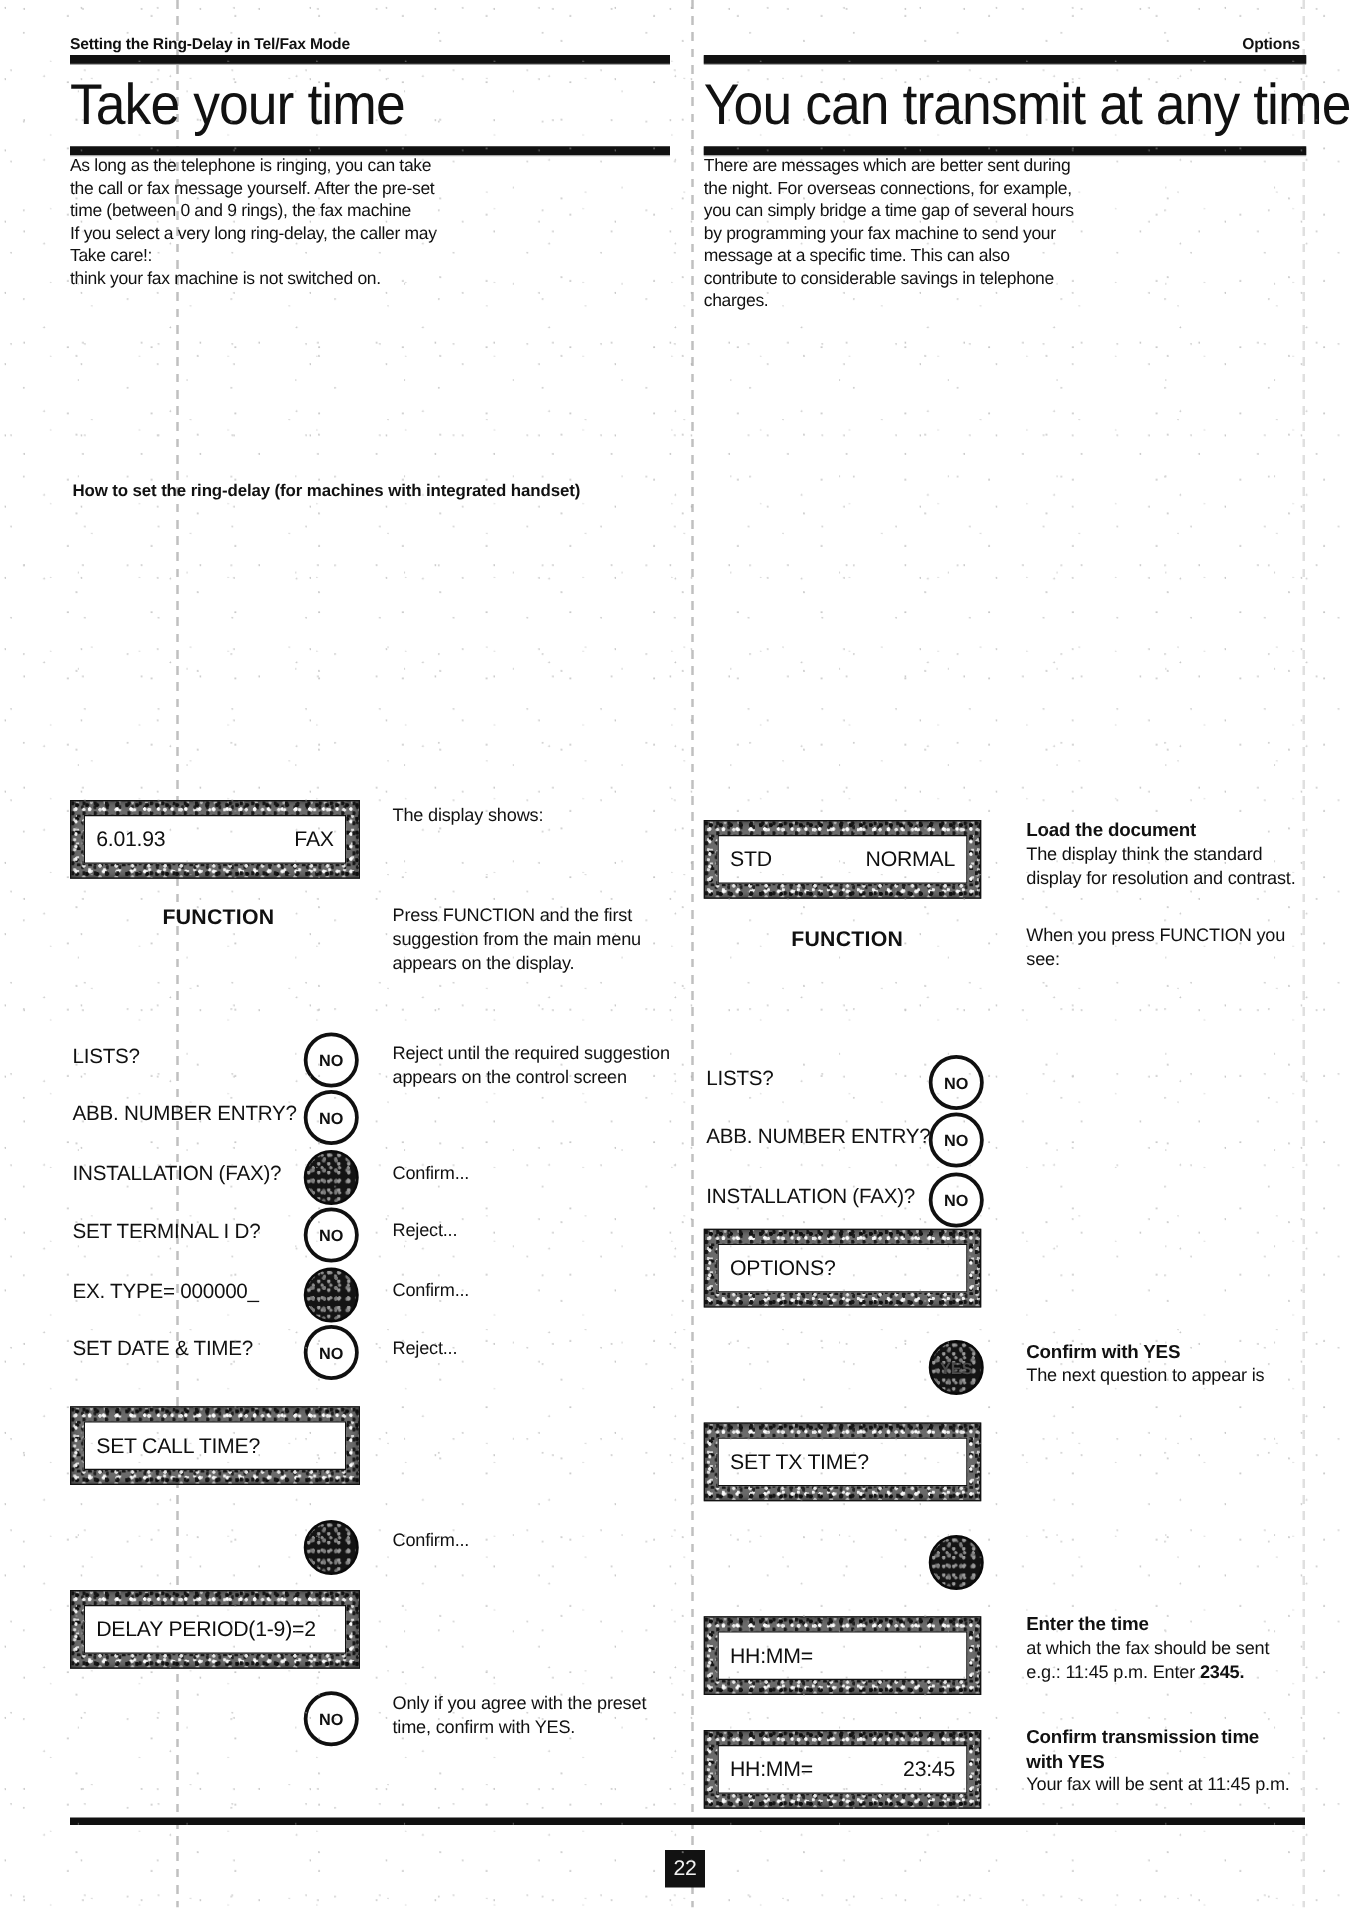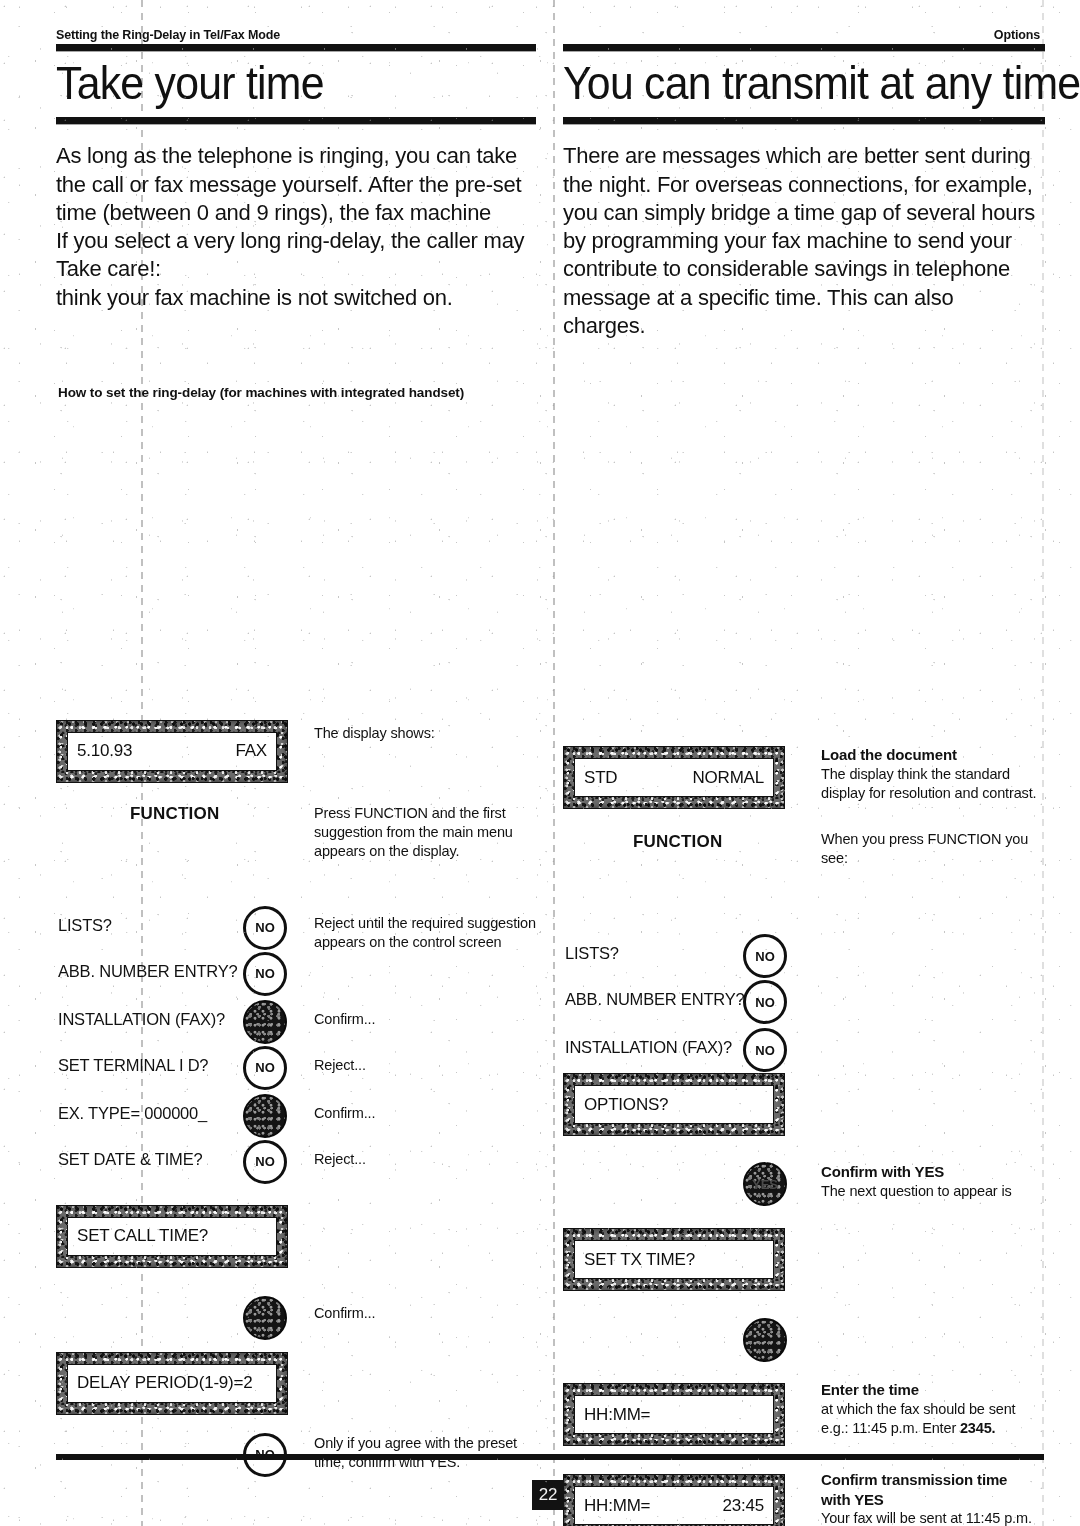--- a/index.html
+++ b/index.html
@@ -88,24 +88,23 @@
     font-weight: 400;
     line-height: 1.05;
     letter-spacing: -0.8px;
     padding: 2px 0 8px 0;
     white-space: nowrap;
     transform: scaleX(0.93);
     transform-origin: left center;
   }
 
   .intro {
-    font-size: 22px;
+    font-size: 14px;
     line-height: 1.285;
     letter-spacing: -0.25px;
-    margin-top: 18px;
   }
   .intro div { white-space: nowrap; }
 
   .subhead {
     font-size: 13.5px;
     font-weight: bold;
     line-height: 1.35;
     letter-spacing: -0.1px;
   }
 
@@ -255,21 +254,21 @@
     <div>Take care!:</div>
     <div>think your fax machine is not switched on.</div>
   </div>
 
   <div class="subhead" style="position:absolute; top:340px; left:2px; width:450px;">How to set the ring-delay (for machines with integrated handset)</div>
 
   <div class="steps">
 
     <div class="lcd" style="left:0px; top:408px; width:232px;">
       <div class="lcd-screen">
-        <span class="lcd-l">5.10.93</span>
+        <span class="lcd-l">6.01.93</span>
         <span class="lcd-r">FAX</span>
       </div>
     </div>
     <div class="note" style="left:258px; top:412px; width:230px;">The display shows:</div>
 
     <div class="function-key" style="left:74px; top:492px;">FUNCTION</div>
     <div class="note" style="left:258px; top:492px; width:228px;">Press FUNCTION and the first suggestion from the main menu appears on the display.</div>
 
     <div class="menu-label" style="top:604px;">LISTS?</div>
     <div class="key key-no" style="left:187px; top:594px;">NO</div>
@@ -321,22 +320,22 @@
 <div class="col col-right">
   <div class="rule-top"></div>
   <div class="headline">You can transmit at any time</div>
   <div class="rule-bottom"></div>
 
   <div class="intro">
     <div>There are messages which are better sent during</div>
     <div>the night. For overseas connections, for example,</div>
     <div>you can simply bridge a time gap of several hours</div>
     <div>by programming your fax machine to send your</div>
+    <div>message at a specific time. This can also</div>
     <div>contribute to considerable savings in telephone</div>
-    <div>message at a specific time. This can also</div>
     <div>charges.</div>
   </div>
 
 
   <div class="steps">
 
     <div class="lcd" style="left:0px; top:406px; width:222px;">
       <div class="lcd-screen">
         <span class="lcd-l">STD</span>
         <span class="lcd-r">NORMAL</span>

